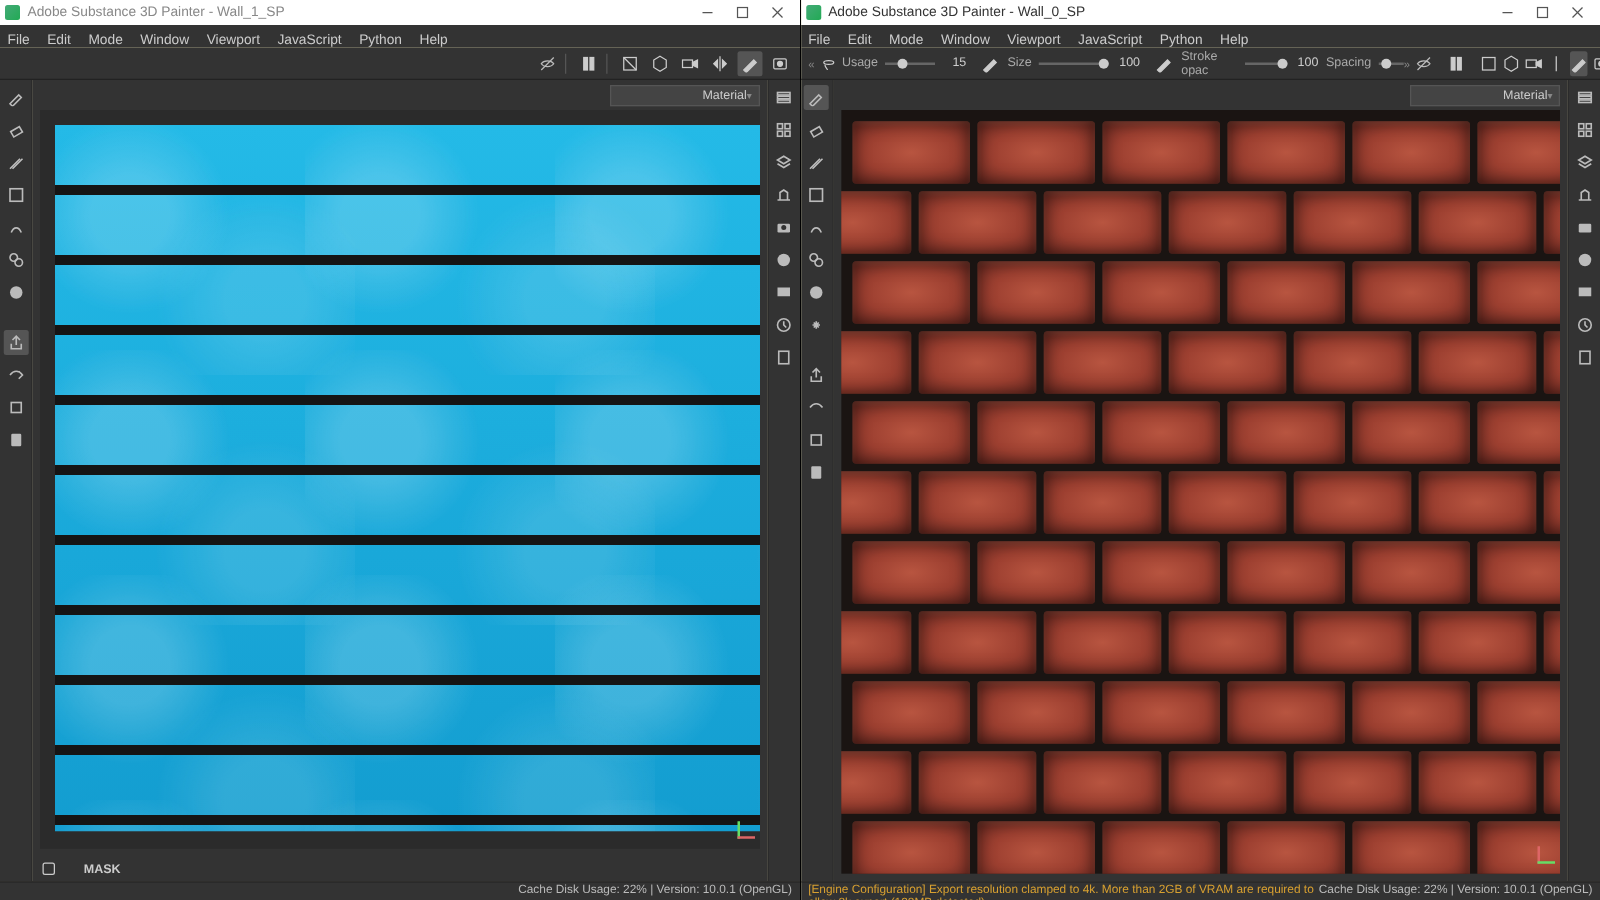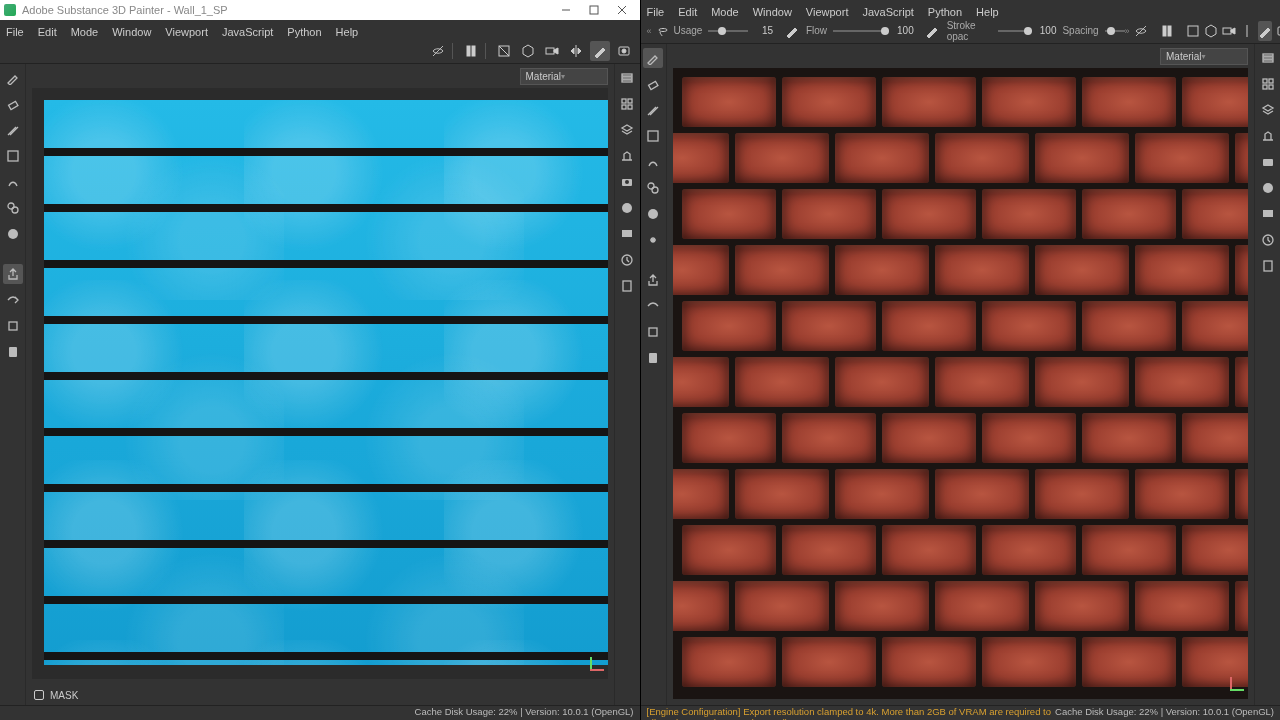--- a/index.html
+++ b/index.html
@@ -29,27 +29,27 @@
   .body-area{ flex:1; display:flex; min-height:0;}
   .side-tools{ width:26px; background:#333; display:flex; flex-direction:column; align-items:center; padding-top:4px; gap:6px;}
   .side-tools.right{ border-left:1px solid #2a2a2a;}
   .side-tools.left{ border-right:1px solid #2a2a2a;}
   .st-btn{ width:20px; height:20px; display:flex;align-items:center;justify-content:center; border-radius:2px;}
   .st-btn.active{ background:#555;}
   .st-btn svg{ width:14px;height:14px; stroke:#bbb; fill:none; stroke-width:1.3;}
   .st-btn.fill svg{fill:#bbb; stroke:none;}
   .viewport-col{ flex:1; display:flex; flex-direction:column; min-width:0; background:#333;}
   .vp-header{ height:24px; display:flex; align-items:center; justify-content:flex-end; padding:0 6px;}
-  .mat-drop{ width:88px; height:17px; background:#444; border:1px solid #555; font-size:10px; color:#ccc; display:flex;align-items:center; padding:0 5px; justify-content:flex-start;}
+  .mat-drop{ width:120px; height:17px; background:#444; border:1px solid #555; font-size:10px; color:#ccc; display:flex;align-items:center; padding:0 5px; justify-content:flex-end;}
   .mat-drop::after{content:"▾"; font-size:8px; color:#888;}
   .viewport{ flex:1; margin:0 6px 6px 6px; background:#2b2b2b; position:relative; overflow:hidden;}
   .axis{ position:absolute; right:4px; bottom:4px; width:22px; height:22px;}
   .axis .y{position:absolute;left:8px;bottom:4px;width:2px;height:14px;background:#6d6;}
   .axis .x{position:absolute;left:8px;bottom:4px;width:14px;height:2px;background:#d66;}
-  .mask-row{ height:20px; display:flex; align-items:center; padding:0 8px; gap:6px; font-size:10px; color:#ccc;}
+  .mask-row{ height:20px; display:flex; align-items:center; padding:0 8px; gap:23px; font-size:10px; color:#ccc;font-weight:bold;}
   .mask-ico{width:10px;height:10px;border:1.5px solid #ccc;border-radius:2px;}
   .statusbar{ height:15px; background:#333; border-top:1px solid #222; display:flex; padding:0 6px; font-size:9.5px; color:#bbb;}
   .statusbar .warn{ color:#d8a030; flex:1;}
   .statusbar .right{ margin-left:auto;}
   
   .blue-tex{ position:absolute; left:12px; right:0; top:12px; bottom:14px;
     background:
       repeating-linear-gradient(to bottom, transparent 0 48px, #151515 48px 56px),
       radial-gradient(circle at 30% 40%, rgba(255,255,255,.18) 0 18%, transparent 45%),
       radial-gradient(circle at 70% 70%, rgba(255,255,255,.12) 0 15%, transparent 40%),
@@ -295,20 +295,41 @@
           </svg>
         </span>
     </div>
   </div>
   <div class="statusbar">
     <span class="right">Cache Disk Usage:   22% | Version: 10.0.1 (OpenGL)</span>
   </div>
 </div>
 
 <div class="window">
+  <div class="titlebar">
+    <span class="app-icon"></span>
+    <span>Adobe Substance 3D Painter - Wall_0_SP</span>
+    <span class="title-spacer"></span>
+    <span class="winbtn">
+        <svg>
+          <line x1="1" y1="5" x2="9" y2="5"></line>
+        </svg>
+      </span>
+    <span class="winbtn">
+        <svg>
+          <rect x="1" y="1" width="8" height="8"></rect>
+        </svg>
+      </span>
+    <span class="winbtn close">
+        <svg>
+          <line x1="1" y1="1" x2="9" y2="9"></line>
+          <line x1="9" y1="1" x2="1" y2="9"></line>
+        </svg>
+      </span>
+  </div>
   <div class="menubar">
     <span>File</span>
     <span>Edit</span>
     <span>Mode</span>
     <span>Window</span>
     <span>Viewport</span>
     <span>JavaScript</span>
     <span>Python</span>
     <span>Help</span>
   </div>
@@ -326,21 +347,21 @@
           <div class="slider-track" style="width:40px">
             <div class="slider-thumb" style="left:10px"></div>
           </div>
         </div>
       <span class="prop-val">15</span>
       <span class="tb-btn">
           <svg viewBox="0 0 14 14">
             <path d="M2 12l8-8 2 2-8 8z" fill="#ccc"></path>
           </svg>
         </span>
-      <span>Flow</span>
+      <span>Size</span>
       <div class="slider" style="width:56px">
           <div class="slider-track" style="width:56px">
             <div class="slider-thumb" style="left:48px"></div>
           </div>
         </div>
       <span class="prop-val">100</span>
       <span class="tb-btn">
           <svg viewBox="0 0 14 14">
             <path d="M2 12l8-8 2 2-8 8z" fill="#ccc"></path>
           </svg>

